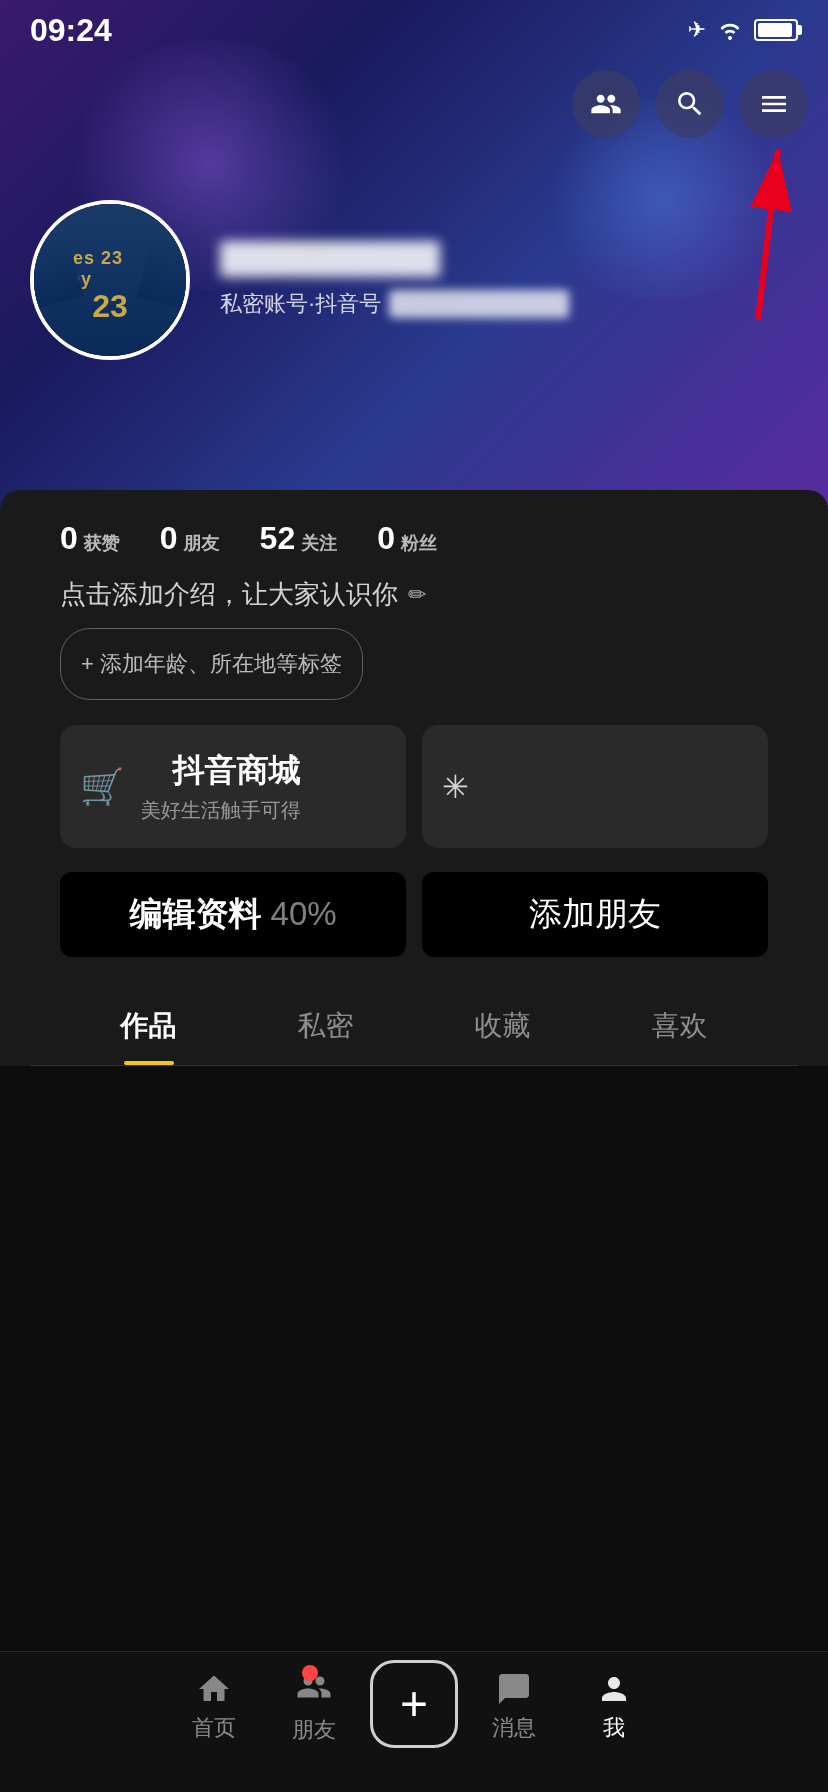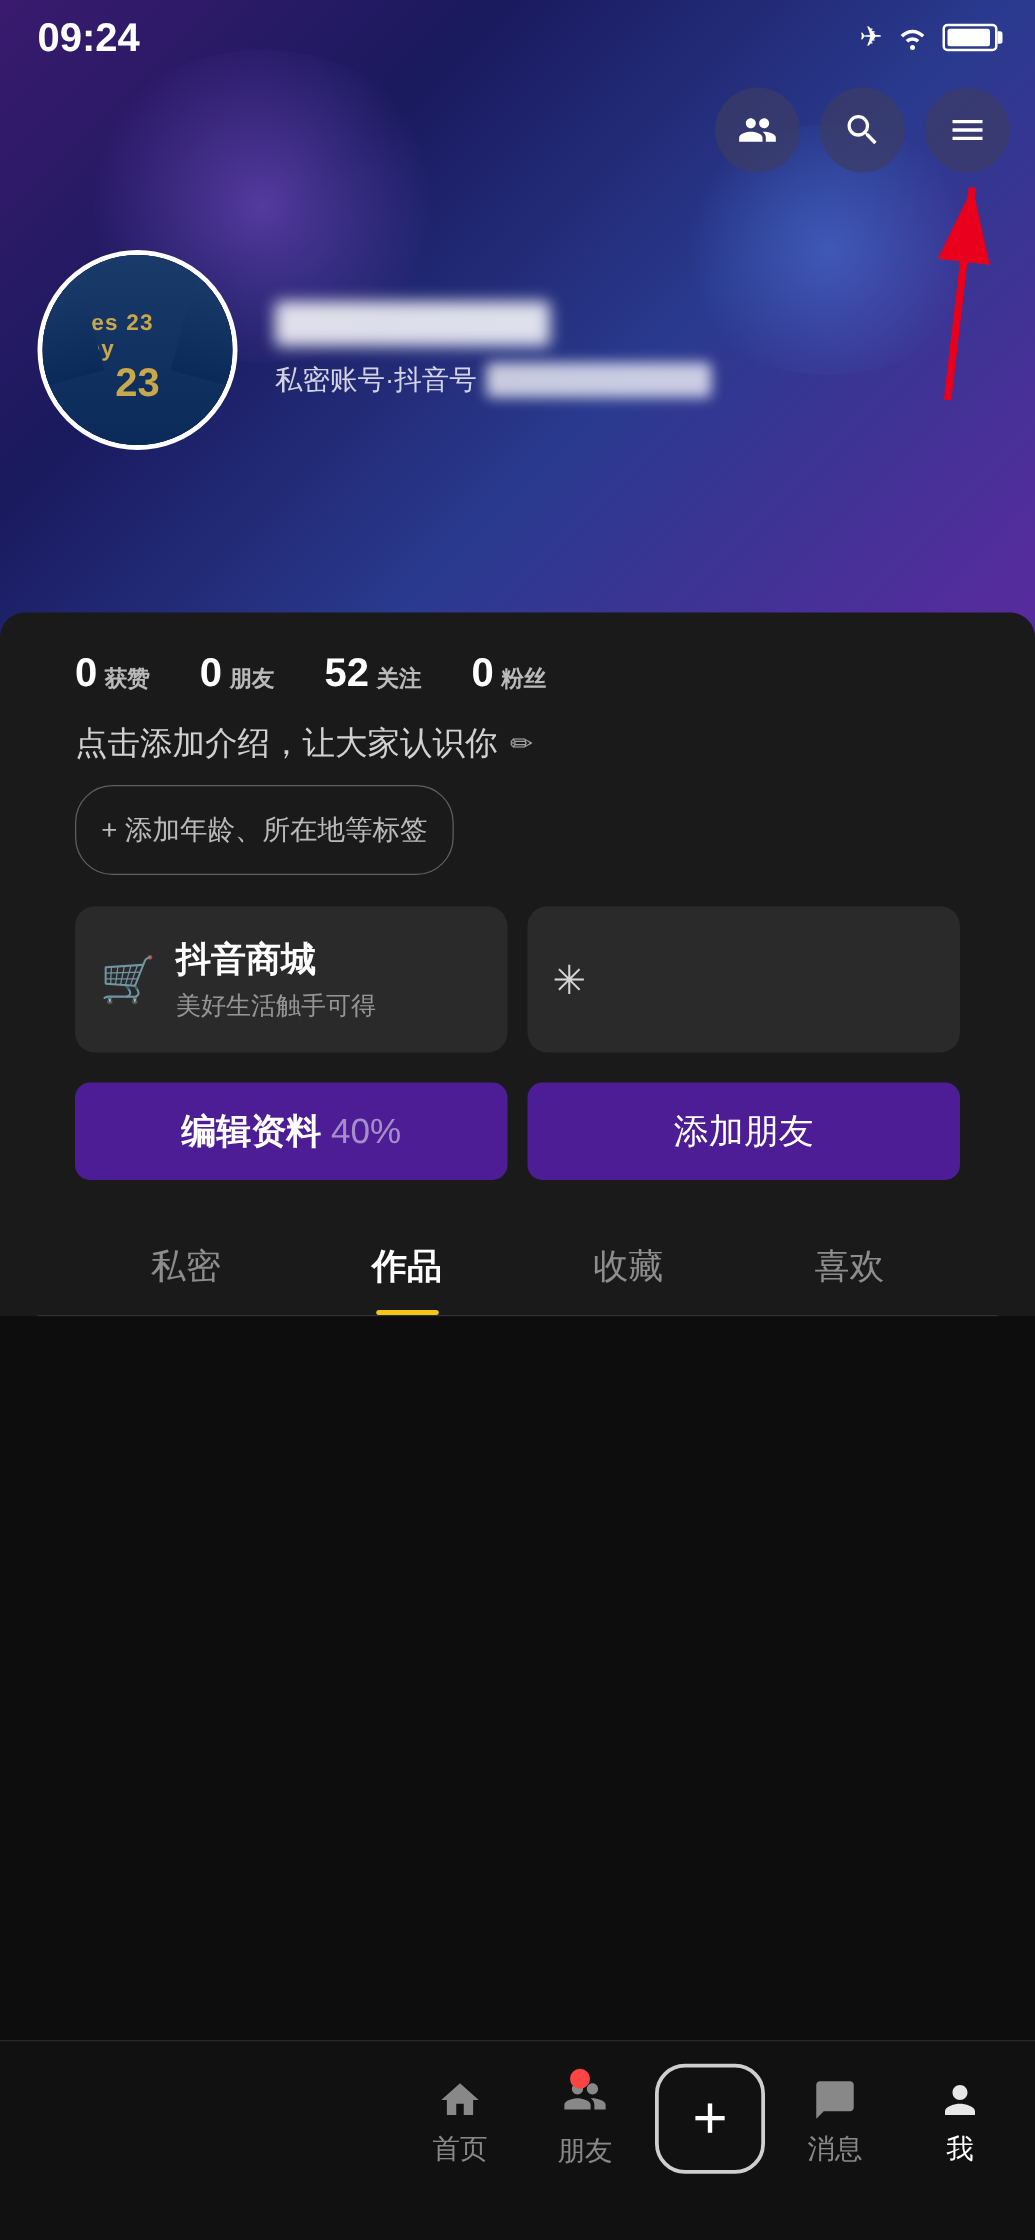--- a/index.html
+++ b/index.html
@@ -291,44 +291,45 @@
       display: flex;
       align-items: center;
       gap: 16px;
     }
     .service-icon {
       font-size: 36px;
       color: rgba(255,255,255,0.8);
     }
     .service-info {}
     .service-title {
-      font-size: 28px;
+      font-size: 32px;
       font-weight: 600;
       color: #fff;
       margin-bottom: 4px;
+      text-align: right;
     }
     .service-subtitle {
       font-size: 20px;
       color: rgba(255,255,255,0.5);
     }
 
     
     .action-buttons {
       display: flex;
       gap: 16px;
       padding: 0 30px;
       margin-bottom: 30px;
     }
     .action-btn {
       flex: 1;
-      background: #4c1d95;
+      background: #000000;
       border-radius: 12px;
       padding: 20px;
       text-align: center;
-      font-size: 28px;
+      font-size: 33px;
       color: #fff;
       cursor: pointer;
     }
     .action-btn.edit-btn {
       font-weight: 600;
     }
     .action-btn .percent {
       color: rgba(255,255,255,0.5);
       font-weight: 400;
     }
@@ -396,25 +397,25 @@
       padding: 20px 60px;
       font-size: 28px;
       color: #fff;
       cursor: pointer;
     }
 
     
     .bottom-nav {
       position: absolute;
       bottom: 0; left: 0; right: 0;
-      height: 160px;
+      height: 141px;
       background: #111;
       display: flex;
       align-items: center;
-      justify-content: flex-end;
+      justify-content: center;
       padding: 0 10px 30px;
       border-top: 1px solid rgba(255,255,255,0.1);
       z-index: 10;
     }
     .nav-item {
       display: flex;
       flex-direction: column;
       align-items: center;
       gap: 6px;
       cursor: pointer;
@@ -589,25 +590,25 @@
   <div class="action-buttons">
     <div class="action-btn edit-btn">
       <span>编辑资料</span><span class="percent"> 40%</span>
     </div>
     <div class="action-btn">
       <span>添加朋友</span>
     </div>
   </div>
 
   <div class="tabs-container">
+    <div class="tab-item active">
+      <span>作品</span>
+    </div>
     <div class="tab-item">
       <span>私密</span>
-    </div>
-    <div class="tab-item active">
-      <span>作品</span>
     </div>
     <div class="tab-item">
       <span>收藏</span>
     </div>
     <div class="tab-item">
       <span>喜欢</span>
     </div>
   </div>
 
 </div>

